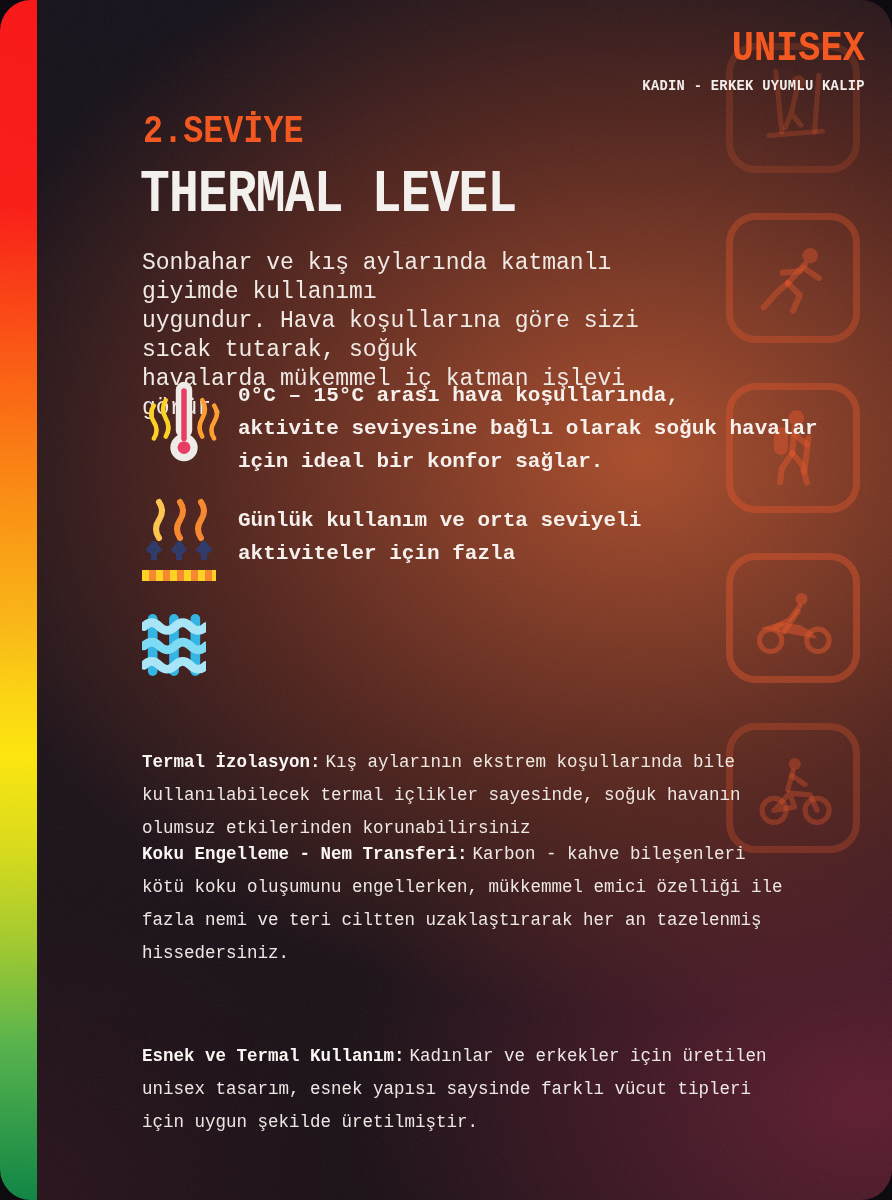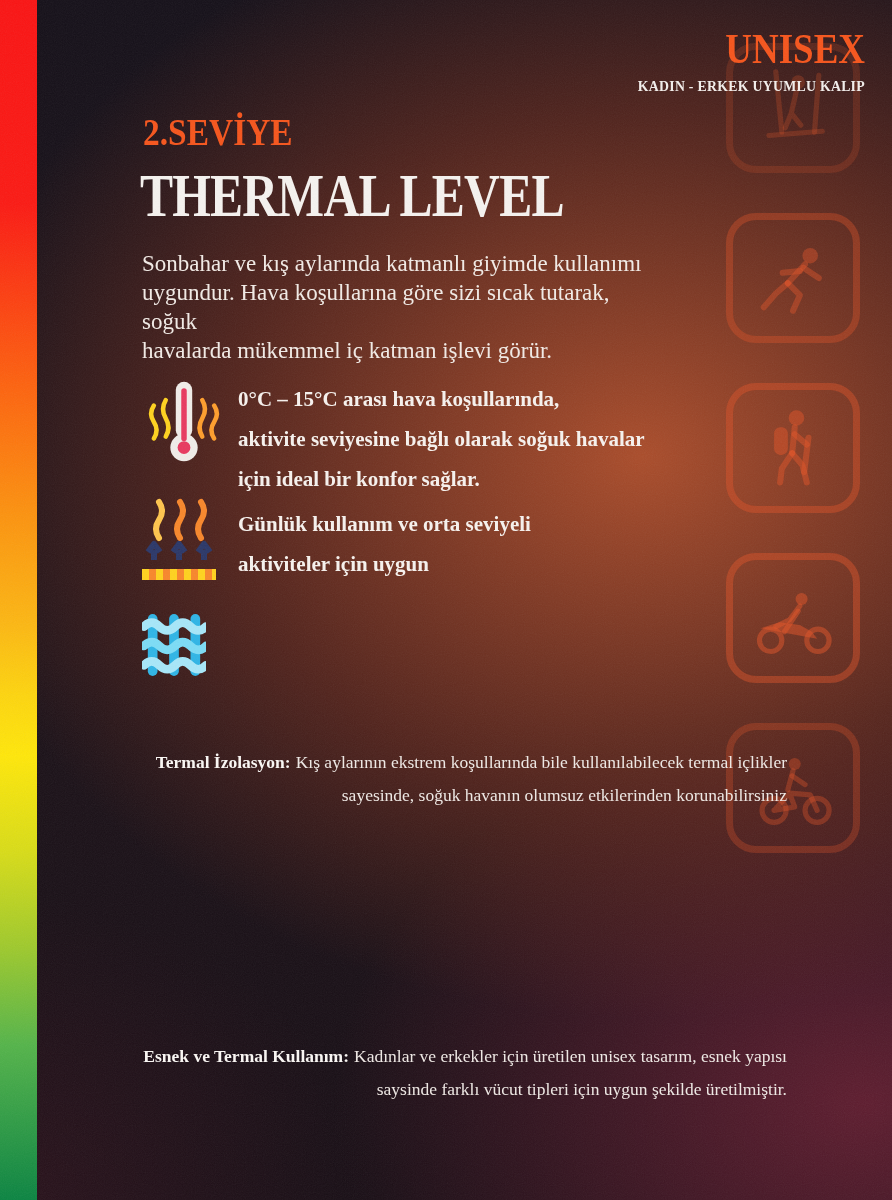--- a/index.html
+++ b/index.html
@@ -1,24 +1,25 @@
 <!DOCTYPE html>
 <html><head>
 <meta charset="utf-8">
 <style>
   * { margin:0; padding:0; box-sizing:border-box; }
   html,body { background:#0d0a10; }
   .page {
     position:relative; width:892px; height:1200px; overflow:hidden;
-    font-family:Liberation Serif, serif;
+    font-family:Liberation Mono, monospace;
     background:
       radial-gradient(900px 720px at 72% 38%, rgba(178,80,44,0.95), rgba(125,50,32,0.55) 48%, rgba(28,17,21,0) 78%),
       radial-gradient(760px 560px at 97% 92%, rgba(118,34,56,0.75), rgba(28,17,21,0) 70%),
       radial-gradient(500px 400px at 0% 100%, rgba(60,22,34,0.5), rgba(28,17,21,0) 75%),
       linear-gradient(180deg, #151019 0%, #1c1219 55%, #170e15 100%);
+    border-radius: 31px;
   }
   
   .spectrum {
     position:absolute; left:0; top:0; width:37px; height:1200px; z-index:4;
     background:linear-gradient(180deg,
       #fa1414 0%, #fb1a14 17%, #fd620f 32%, #fc930f 43%, #fcb713 52%,
       #fdd50f 58%, #ffe70a 63%, #d8dc18 71%, #9ec92d 79%, #55b44a 87%, #0b8442 100%);
   }
   
   .badge { position:absolute; top:28px; right:27px; text-align:right; z-index:3; }
@@ -42,32 +43,32 @@
     transform:scaleX(0.80); transform-origin:left; z-index:3;
   }
   .intro {
     position:absolute; left:142px; top:249px; width:510px; z-index:3;
     color:#f2ebe6; font-size:23px; line-height:29px; white-space:pre-line;
   }
   
   .feature { position:absolute; left:142px; display:flex; align-items:flex-start; z-index:3; }
   .f-icon { width:96px; flex:0 0 96px; display:flex; justify-content:flex-start; }
   .f-text {
-    color:#f7f2ee; font-size:21px; font-weight:700; line-height:40px;
+    color:#f7f2ee; font-size:21px; font-weight:700; line-height:33px;
     white-space:pre-line; padding-top:2px;
   }
   .feature.f1 { top:377px; }
   .feature.f2 { top:498px; }
   .feature.f3 { top:612px; }
   .feature.f2 .f-text { padding-top:6px; }
   .feature.f3 .f-text { padding-top:10px; }
   
   .detail {
     position:absolute; left:142px; width:645px; z-index:3;
-    color:#efe9e5; font-size:17.5px; line-height:33px; font-weight:400;text-align:right;
+    color:#efe9e5; font-size:17.5px; line-height:33px; font-weight:400;
   }
   .detail b { font-weight:700; color:#fbf8f5; margin-right:5px; }
   .d1 { top:746px; } .d2 { top:838px; } .d3 { top:950px; } .d4 { top:1040px; }
   
   .activities { position:absolute; top:43px; right:32px; z-index:2; }
   .act-box {
     width:134px; height:130px; border-radius:30px; margin-bottom:40px;
     border:7px solid; display:flex; align-items:center; justify-content:center;
   }
   .act-box svg { width:86px; height:86px; }
@@ -121,39 +122,42 @@
           <path d="M38 4 q6 9 0 18 q-6 9 0 18" stroke="#f8872b" stroke-width="6" stroke-linecap="round"></path>
           <path d="M59 4 q6 9 0 18 q-6 9 0 18" stroke="#f8872b" stroke-width="6" stroke-linecap="round"></path>
           <path d="M12 62 V52 M6 54 L12 46 L18 54" stroke="#2b3768" stroke-width="6" stroke-linejoin="round"></path>
           <path d="M37 62 V52 M31 54 L37 46 L43 54" stroke="#2b3768" stroke-width="6" stroke-linejoin="round"></path>
           <path d="M62 62 V52 M56 54 L62 46 L68 54" stroke="#2b3768" stroke-width="6" stroke-linejoin="round"></path>
         </svg>
         <div class="heat-bar"></div>
       </div>
     </div>
     <div class="f-text">Günlük kullanım ve orta seviyeli
-aktiviteler için uygun</div>
+aktiviteler için fazla</div>
   </div>
 
   <div class="feature f3">
     <div class="f-icon">
       <svg viewBox="0 0 66 68" width="64" height="66" fill="none">
         <rect x="6" y="2" width="10" height="64" rx="5" fill="#2fb5e6"></rect>
         <rect x="28" y="2" width="10" height="64" rx="5" fill="#2fb5e6"></rect>
         <rect x="50" y="2" width="10" height="64" rx="5" fill="#2fb5e6"></rect>
         <path d="M2 15 q8 -8 16 0 t16 0 t16 0 t16 0" stroke="#a7e7f9" stroke-width="9" stroke-linecap="round"></path>
         <path d="M2 35 q8 -8 16 0 t16 0 t16 0 t16 0" stroke="#7cdcf6" stroke-width="9" stroke-linecap="round"></path>
         <path d="M2 55 q8 -8 16 0 t16 0 t16 0 t16 0" stroke="#a7e7f9" stroke-width="9" stroke-linecap="round"></path>
       </svg>
     </div>
   </div>
 
   <p class="detail d1">
     <b>Termal İzolasyon:</b><span>Kış aylarının ekstrem koşullarında bile kullanılabilecek termal içlikler sayesinde, soğuk havanın olumsuz etkilerinden korunabilirsiniz</span>
   </p>
+  <p class="detail d2">
+    <b>Koku Engelleme - Nem Transferi:</b><span>Karbon - kahve bileşenleri kötü koku oluşumunu engellerken, mükkemmel emici özelliği ile fazla nemi ve teri ciltten uzaklaştırarak her an tazelenmiş hissedersiniz.</span>
+  </p>
   <p class="detail d4">
     <b>Esnek ve Termal Kullanım:</b><span>Kadınlar ve erkekler için üretilen unisex tasarım, esnek yapısı saysinde farklı vücut tipleri için uygun şekilde üretilmiştir.</span>
   </p>
 
   <div class="activities">
 
     <div class="act-box" style="border-color:rgba(226,84,40,0.20); color:rgba(226,84,40,0.26);">
       <svg viewBox="0 0 100 100" stroke="currentColor" fill="none" stroke-width="6" stroke-linecap="round">
         <circle cx="56" cy="20" r="8" fill="currentColor" stroke="none"></circle>
         <path d="M30 8 L37 78"></path>

